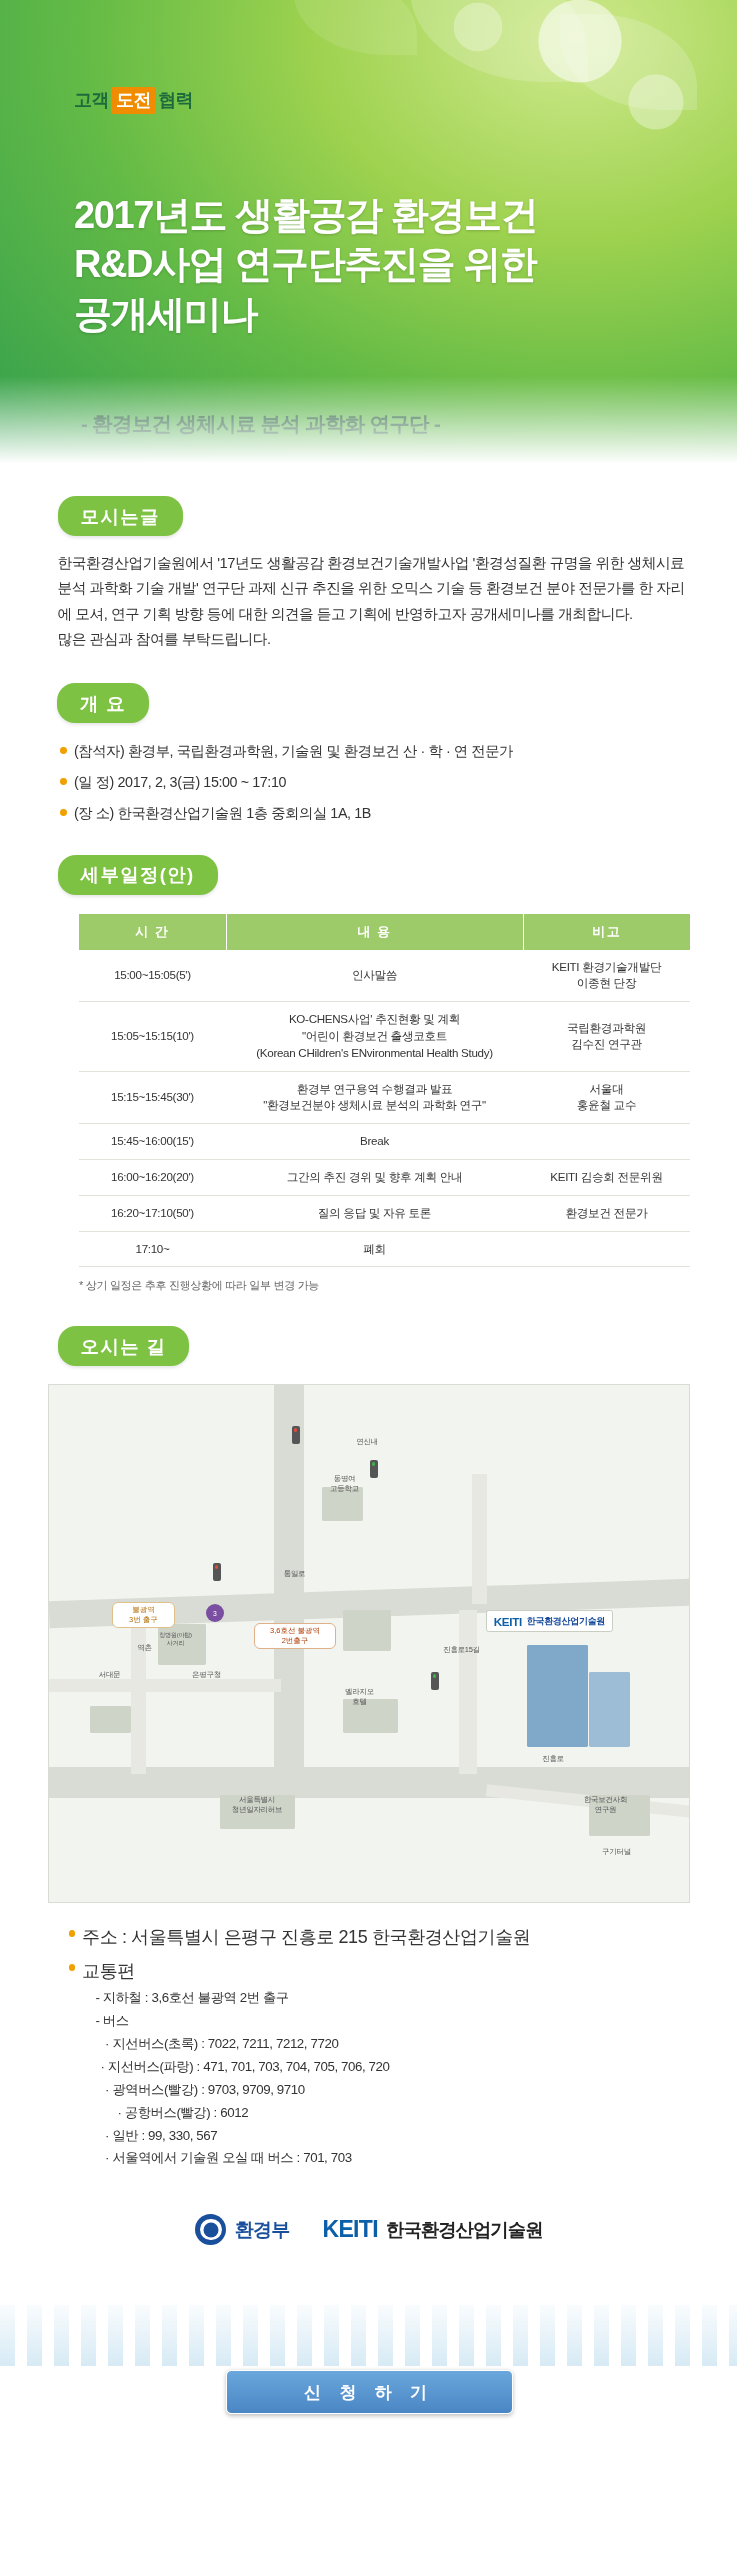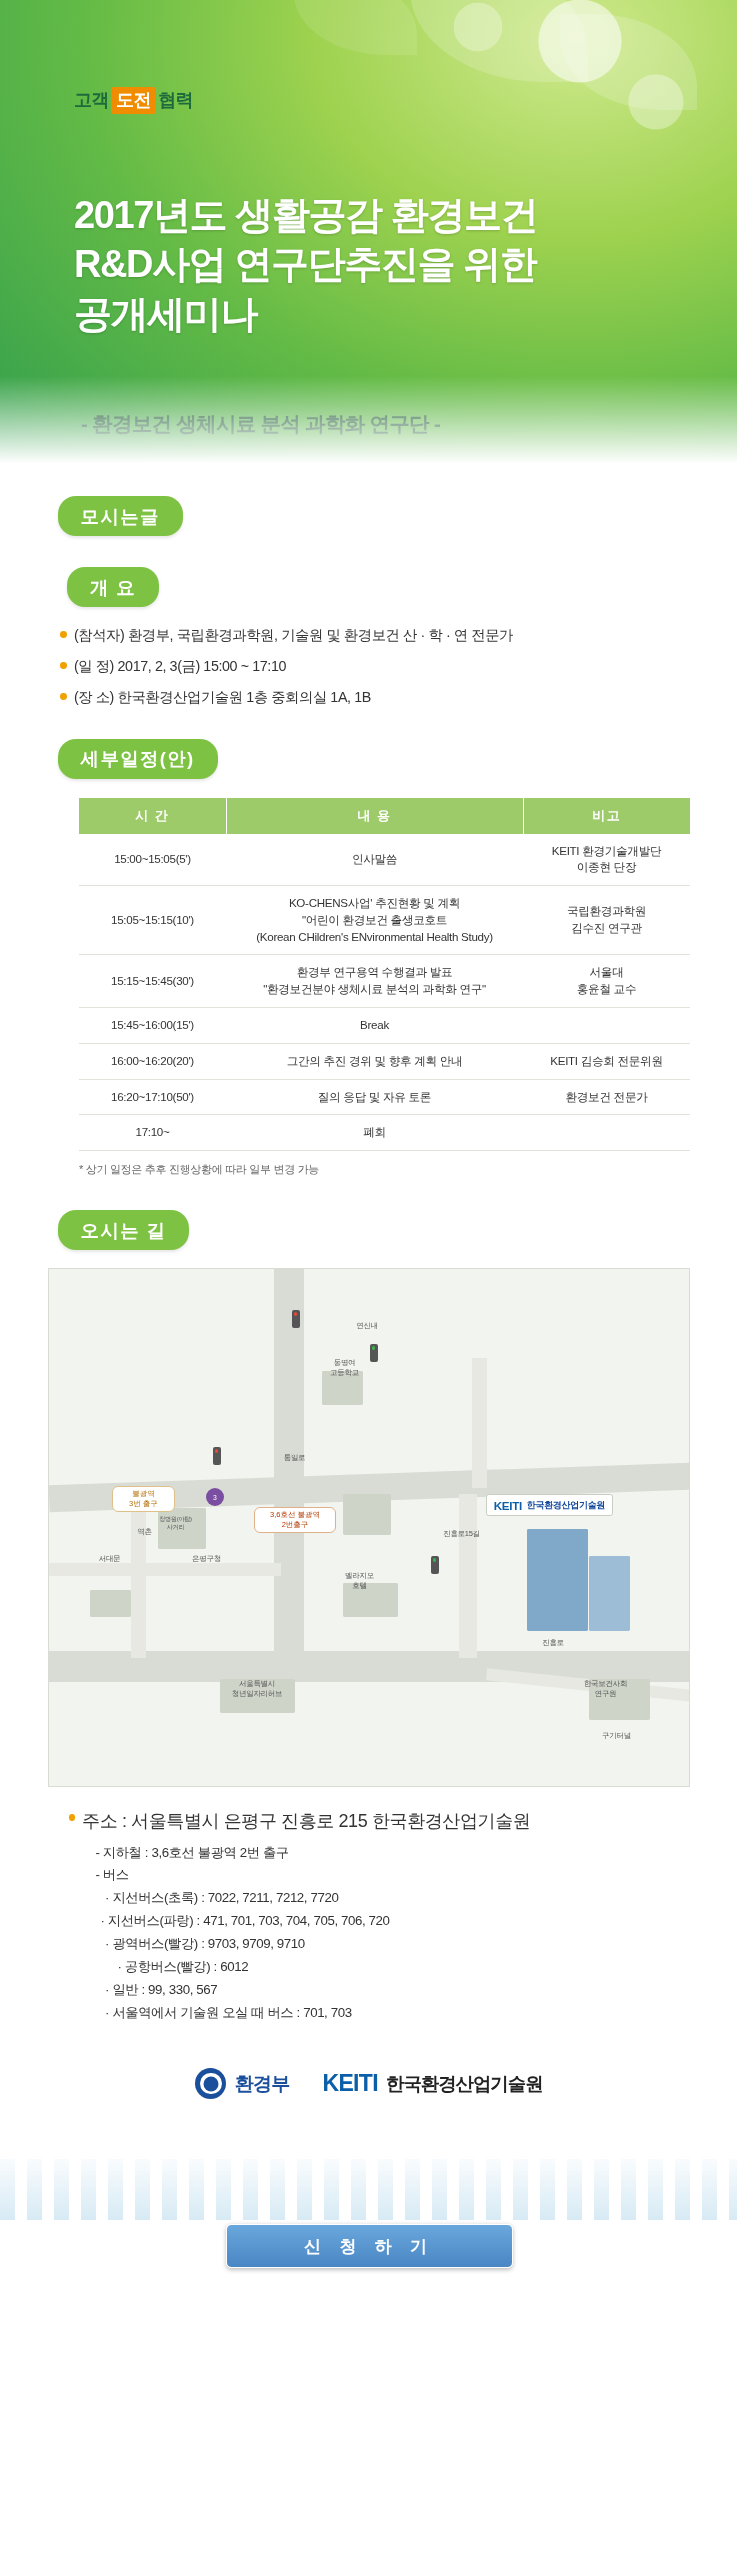--- a/index.html
+++ b/index.html
@@ -275,25 +275,27 @@
       <div>R&amp;D사업 연구단추진을 위한</div>
       <div>공개세미나</div>
     </div>
 
     <div class="hero-sub">- 환경보건 생체시료 분석 과학화 연구단 -</div>
   </div>
 
   <div class="sect">
     <div class="greet-box">
       <div class="pill">모시는글</div>
+      <div class="greet-text" style="white-space:pre-line">한국환경산업기술원에서 '17년도 생활공감 환경보건기술개발사업 '환경성질환 규명을 위한 생체시료 분석 과학화 기술 개발' 연구단 과제 신규 추진을 위한 오믹스 기술 등 환경보건 분야 전문가를 한 자리에 모셔, 연구 기획 방향 등에 대한 의견을 듣고 기획에 반영하고자 공개세미나를 개최합니다.
+많은 관심과 참여를 부탁드립니다.</div>
     </div>
   </div>
 
   <div class="sect" style="margin-top:31px;">
-    <div style="margin-left:12px;padding-left:7px;">
+    <div style="margin-left:2px;padding-left:7px;">
       <div class="pill">개 요</div>
     </div>
     <div class="outline-list">
       <div class="ol-row">
         <span class="dot"></span>
         <span>(참석자) 환경부, 국립환경과학원, 기술원 및 환경보건 산 · 학 · 연 전문가</span>
       </div>
       <div class="ol-row">
         <span class="dot"></span>
         <span>(일  정) 2017, 2, 3(금) 15:00 ~ 17:10</span>
@@ -435,20 +437,24 @@
         <span class="kw">KEITI</span>
         <span>한국환경산업기술원</span>
       </div>
     </div>
 
     <div class="addr">
       <div class="ol-row">
         <span class="dot"></span>
         <span>주소 : 서울특별시 은평구 진흥로 215 한국환경산업기술원</span>
       </div>
+      <div class="ol-row" style="margin-bottom:1.4px;">
+        <span class="dot"></span>
+        <span>교통편</span>
+      </div>
       <ul>
         <li>- 지하철 : 3,6호선 불광역 2번 출구</li>
         <li>- 버스</li>
         <li style="margin-left:9.6px;">· 지선버스(초록) : 7022, 7211, 7212, 7720</li>
         <li style="margin-left:5px;">· 지선버스(파랑) : 471, 701, 703, 704, 705, 706, 720</li>
         <li style="margin-left:9.6px;">· 광역버스(빨강) : 9703, 9709, 9710</li>
         <li style="margin-left:22px;">· 공항버스(빨강) : 6012</li>
         <li style="margin-left:9.6px;">· 일반 : 99, 330, 567</li>
         <li style="margin-left:9.6px;">· 서울역에서 기술원 오실 때 버스 : 701, 703</li>
       </ul>

